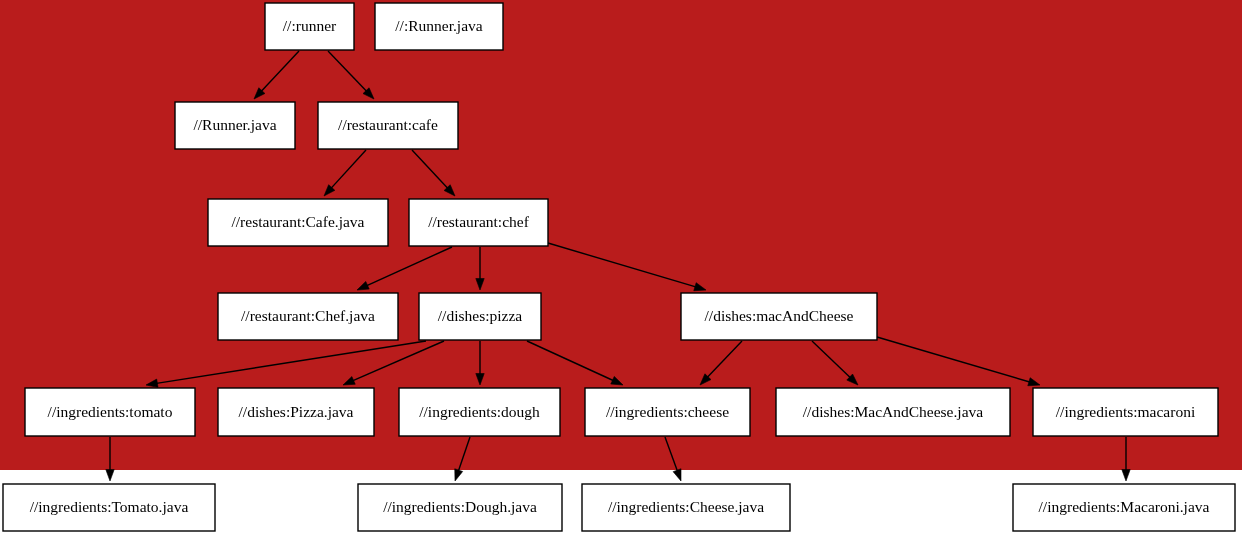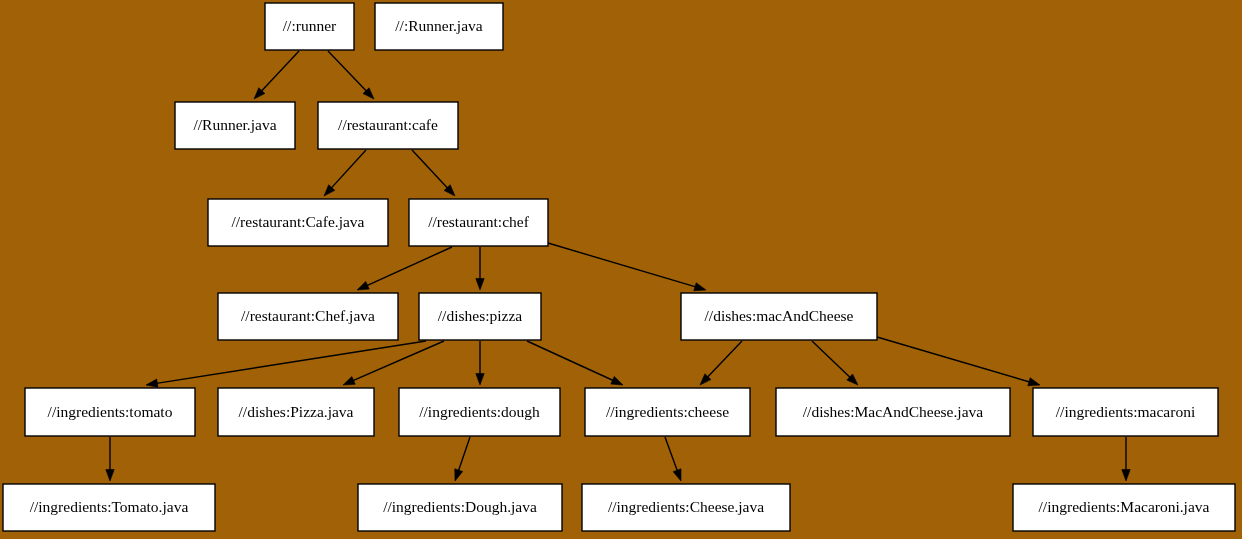--- a/index.html
+++ b/index.html
@@ -9,22 +9,22 @@
   }
   body {
     width: 1242px;
     height: 539px;
     overflow: hidden;
     font-family: "Liberation Serif", "DejaVu Serif", serif;
   }
   #graph-root {
     position: relative;
     width: 1242px;
-    height: 539px;
-    background: #a16207;
+    height: 470px;
+    background: #b91c1c;
   }
   svg#dep-graph {
     display: block;
     width: 1242px;
     height: 539px;
   }
   .node-box {
     fill: #ffffff;
     stroke: #000000;
     stroke-width: 1.4;

